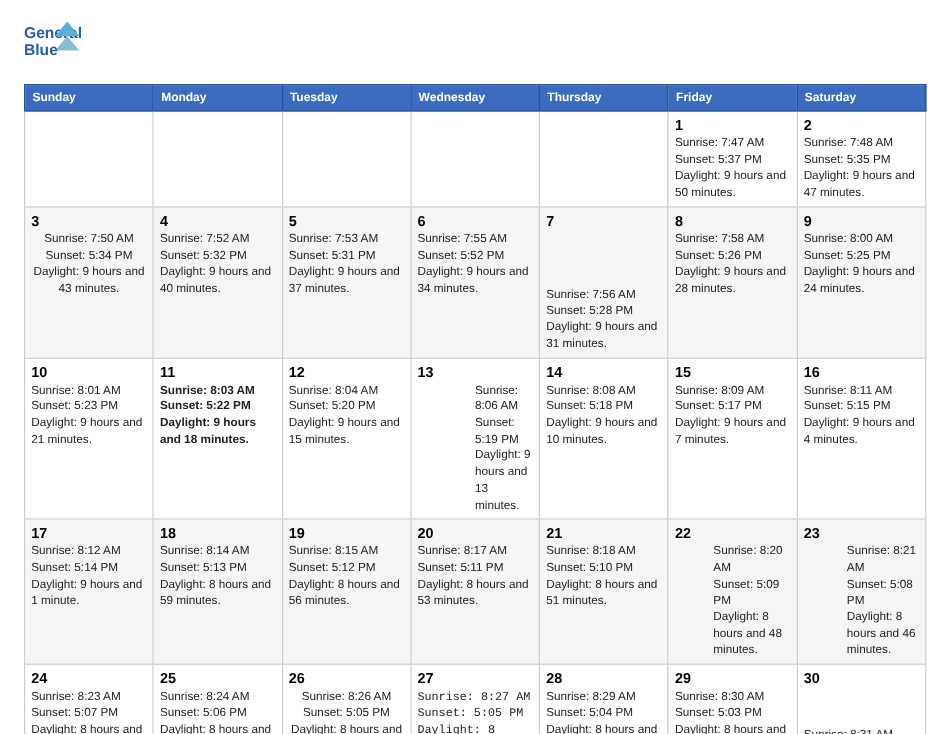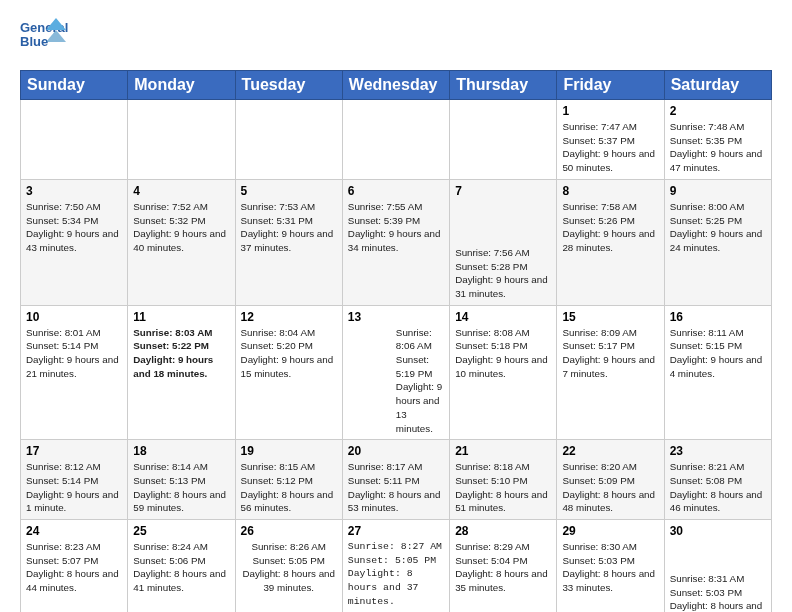--- a/index.html
+++ b/index.html
@@ -41,21 +41,21 @@
     table {
       width: 100%;
       border-collapse: collapse;
       font-size: 10.5px;
     }
     thead tr th {
       background-color: #3a6bbf;
       color: #fff;
       padding: 5px 6px;
       text-align: left;
-      font-size: 16px;
+      font-size: 10px;
       font-weight: bold;
       border: 1px solid #2a5090;
     }
     tbody tr td {
       border: 1px solid #ccc;
       vertical-align: top;
       padding: 4px 5px;
       height: 78px;
       background: #fff;
       width: calc(100% / 7);
@@ -128,40 +128,40 @@
           <td>
             <span class="day-num">2</span>
             <div class="day-info" style="white-space: pre-line;">Sunrise: 7:48 AM
 Sunset: 5:35 PM
 Daylight: 9 hours and 47 minutes.</div>
           </td>
         </tr>
         <tr>
           <td>
             <span class="day-num">3</span>
-            <div class="day-info" style="white-space: pre-line;">Sunrise: 7:50 AM
+            <div class="day-info" style="white-space: pre-line; text-align: center;">Sunrise: 7:50 AM
 Sunset: 5:34 PM
 Daylight: 9 hours and 43 minutes.</div>
           </td>
           <td>
             <span class="day-num">4</span>
             <div class="day-info" style="white-space: pre-line;">Sunrise: 7:52 AM
 Sunset: 5:32 PM
 Daylight: 9 hours and 40 minutes.</div>
           </td>
           <td>
             <span class="day-num">5</span>
             <div class="day-info" style="white-space: pre-line;">Sunrise: 7:53 AM
 Sunset: 5:31 PM
 Daylight: 9 hours and 37 minutes.</div>
           </td>
           <td>
             <span class="day-num">6</span>
             <div class="day-info" style="white-space: pre-line;">Sunrise: 7:55 AM
-Sunset: 5:39 PM
+Sunset: 5:52 PM
 Daylight: 9 hours and 34 minutes.</div>
           </td>
           <td>
             <span class="day-num">7</span>
             <div class="day-info" style="white-space: pre-line; margin-top: 48px;">Sunrise: 7:56 AM
 Sunset: 5:28 PM
 Daylight: 9 hours and 31 minutes.</div>
           </td>
           <td>
             <span class="day-num">8</span>
@@ -173,21 +173,21 @@
             <span class="day-num">9</span>
             <div class="day-info" style="white-space: pre-line;">Sunrise: 8:00 AM
 Sunset: 5:25 PM
 Daylight: 9 hours and 24 minutes.</div>
           </td>
         </tr>
         <tr>
           <td>
             <span class="day-num">10</span>
             <div class="day-info" style="white-space: pre-line;">Sunrise: 8:01 AM
-Sunset: 5:14 PM
+Sunset: 5:23 PM
 Daylight: 9 hours and 21 minutes.</div>
           </td>
           <td>
             <span class="day-num">11</span>
             <div class="day-info" style="white-space: pre-line; font-weight: bold;">Sunrise: 8:03 AM
 Sunset: 5:22 PM
 Daylight: 9 hours and 18 minutes.</div>
           </td>
           <td>
             <span class="day-num">12</span>
@@ -246,27 +246,27 @@
 Daylight: 8 hours and 53 minutes.</div>
           </td>
           <td>
             <span class="day-num">21</span>
             <div class="day-info" style="white-space: pre-line;">Sunrise: 8:18 AM
 Sunset: 5:10 PM
 Daylight: 8 hours and 51 minutes.</div>
           </td>
           <td>
             <span class="day-num">22</span>
-            <div class="day-info" style="white-space: pre-line;">Sunrise: 8:20 AM
+            <div class="day-info" style="white-space: pre-line; margin-left: 32px;">Sunrise: 8:20 AM
 Sunset: 5:09 PM
 Daylight: 8 hours and 48 minutes.</div>
           </td>
           <td>
             <span class="day-num">23</span>
-            <div class="day-info" style="white-space: pre-line;">Sunrise: 8:21 AM
+            <div class="day-info" style="white-space: pre-line; margin-left: 36px;">Sunrise: 8:21 AM
 Sunset: 5:08 PM
 Daylight: 8 hours and 46 minutes.</div>
           </td>
         </tr>
         <tr>
           <td>
             <span class="day-num">24</span>
             <div class="day-info" style="white-space: pre-line;">Sunrise: 8:23 AM
 Sunset: 5:07 PM
 Daylight: 8 hours and 44 minutes.</div>

